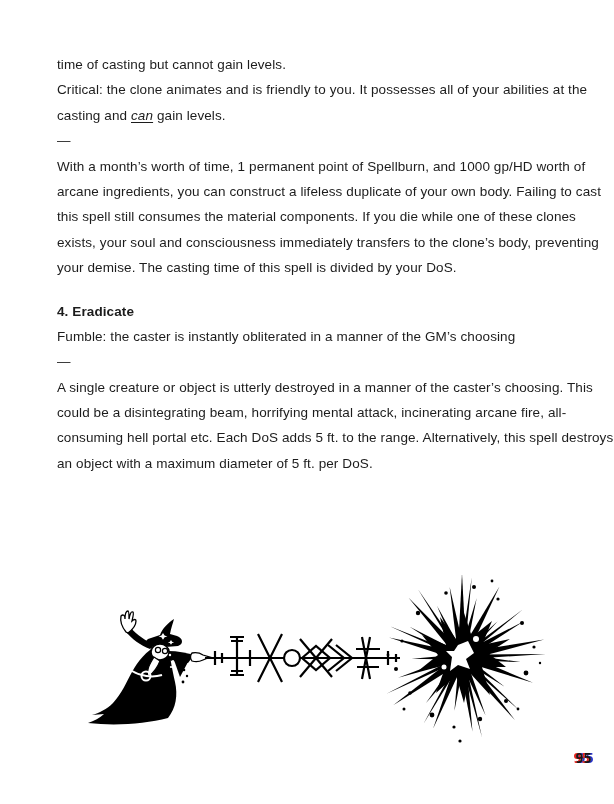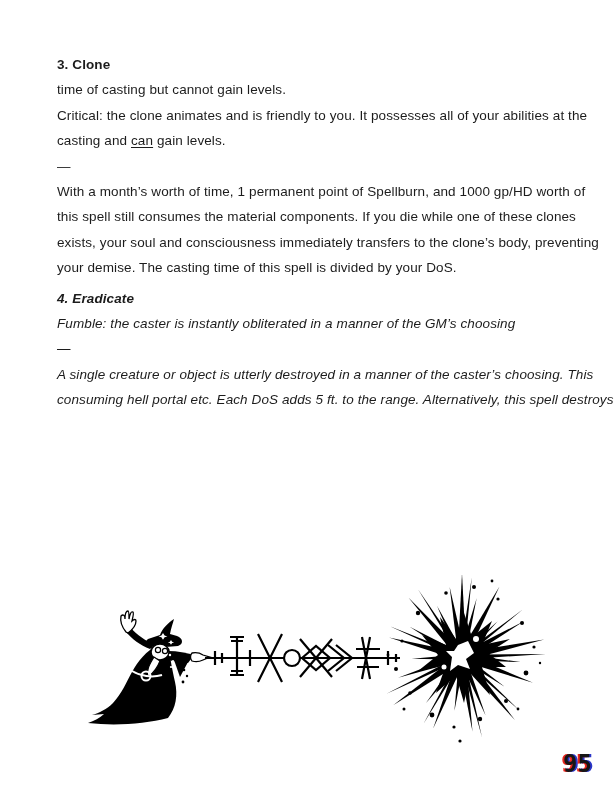--- a/index.html
+++ b/index.html
@@ -2,58 +2,60 @@
 <html><head>
 <meta charset="utf-8">
 <style>
   html,body{margin:0;padding:0;}
   body{
     width:614px;height:804px;position:relative;overflow:hidden;
     background:#ffffff;
     font-family:"Liberation Sans","DejaVu Sans",sans-serif;
   }
   .text-column{position:absolute;left:57px;top:52px;width:506px;}
-  .section + .section{margin-top:5px;font-style:italic;}
+  .section + .section{margin-top:18px;}
   .line{
     font-size:13.5px;line-height:25.4px;height:25.4px;
     white-space:nowrap;letter-spacing:0.1px;color:#1c1c1c;
   }
   .heading{font-weight:700;}
-  .em{text-decoration:underline;text-underline-offset:2px;}
+  .em{font-style:italic;text-decoration:underline;text-underline-offset:2px;}
   figure.illustration{margin:0;position:absolute;left:70px;top:575px;width:540px;height:175px;}
   figure.illustration svg{display:block;width:540px;height:175px;}
   .page-number{
     position:absolute;top:750px;right:22px;
     font-family:"DejaVu Sans Mono","Liberation Mono",monospace;
-    font-weight:700;font-size:24px;color:#161616;letter-spacing:0px;
+    font-weight:700;font-size:14px;color:#161616;letter-spacing:0px;
     transform:scaleY(1.04);
     margin-left:6px;
   }
 </style>
 </head>
 <body style="background: rgb(255, 255, 255);">
 
 <main class="text-column" style="color: rgb(28, 28, 28);">
     <section class="section">
-      <div class="line heading">3. Clone</div>
       <div class="line"><span>time of casting but cannot gain levels.</span></div>
       <div class="line"><span>Critical: the clone animates and is friendly to you. It possesses all of your abilities at the</span></div>
       <div class="line"><span>casting and </span><span class="em">can</span><span> gain levels.</span></div>
       <div class="line"><span>—</span></div>
       <div class="line"><span>With a month’s worth of time, 1 permanent point of Spellburn, and 1000 gp/HD worth of</span></div>
+      <div class="line"><span>arcane ingredients, you can construct a lifeless duplicate of your own body. Failing to cast</span></div>
       <div class="line"><span>this spell still consumes the material components. If you die while one of these clones</span></div>
       <div class="line"><span>exists, your soul and consciousness immediately transfers to the clone’s body, preventing</span></div>
       <div class="line"><span>your demise. The casting time of this spell is divided by your DoS.</span></div>
     </section>
     <section class="section">
       <div class="line heading">4. Eradicate</div>
       <div class="line"><span>Fumble: the caster is instantly obliterated in a manner of the GM’s choosing</span></div>
       <div class="line"><span>—</span></div>
       <div class="line"><span>A single creature or object is utterly destroyed in a manner of the caster’s choosing. This</span></div>
+      <div class="line"><span>could be a disintegrating beam, horrifying mental attack, incinerating arcane fire, all-</span></div>
       <div class="line"><span>consuming hell portal etc. Each DoS adds 5 ft. to the range. Alternatively, this spell destroys</span></div>
+      <div class="line"><span>an object with a maximum diameter of 5 ft. per DoS.</span></div>
     </section>
   </main>
 
 <figure class="illustration">
   <svg viewBox="0 0 540 175" xmlns="http://www.w3.org/2000/svg">
     <defs>
       <path id="spk" d="M0,-84 L3.2,-22 L0,-6 L-3.2,-22 Z"></path>
       <path id="spk2" d="M0,-70 L1.4,-18 L-1.4,-18 Z"></path>
     </defs>
 

